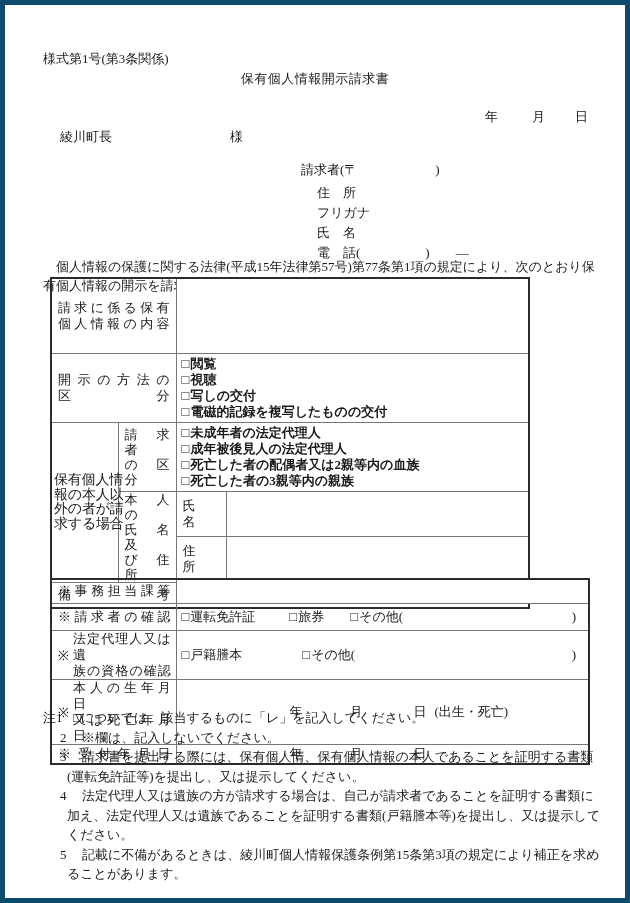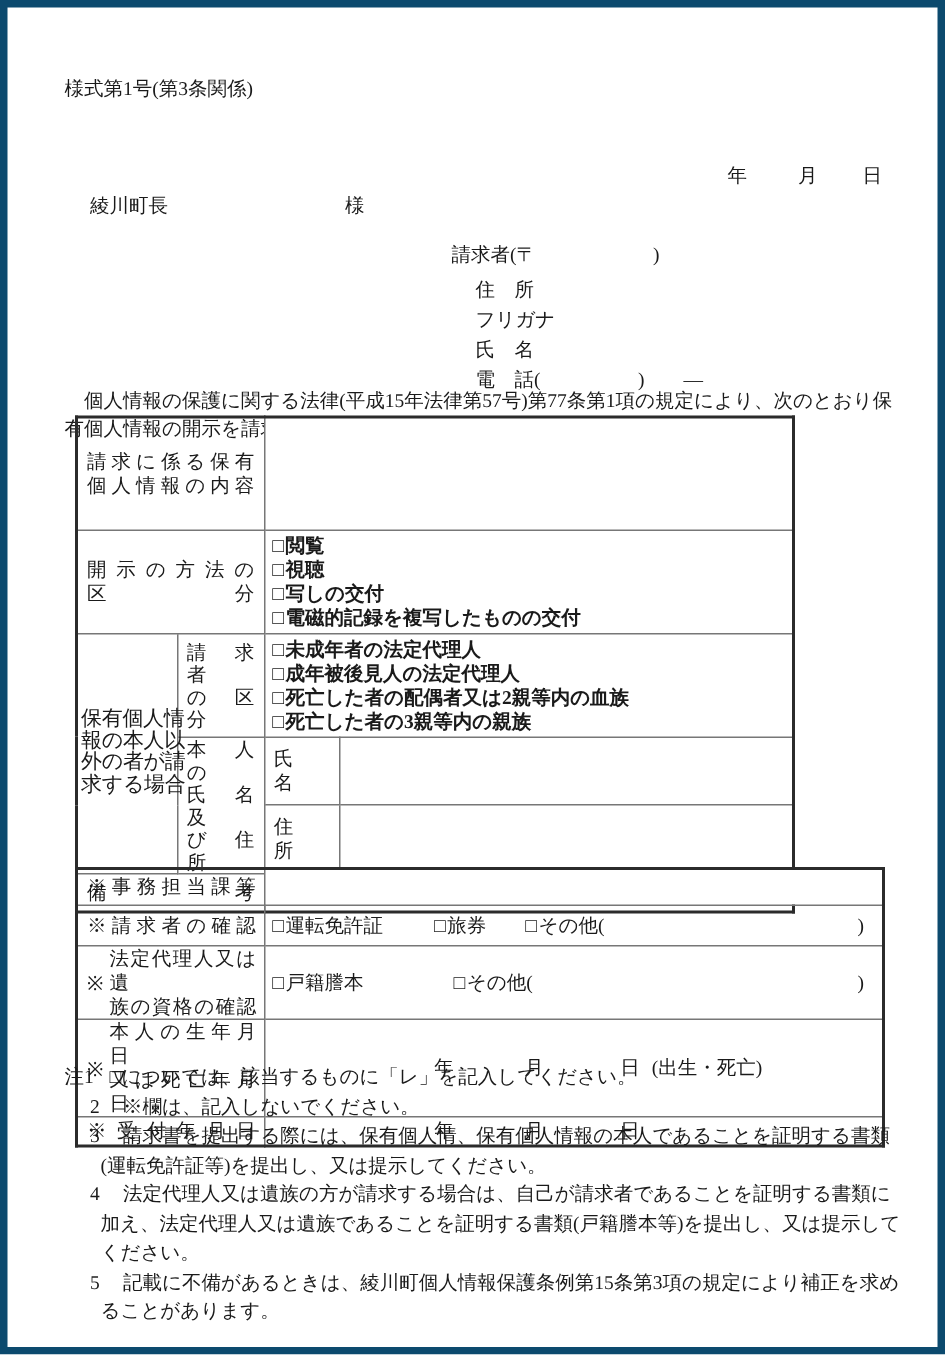--- a/index.html
+++ b/index.html
@@ -46,20 +46,21 @@
   .note .nmark{position:absolute;left:55px;top:0;text-indent:0;}
   .note-first{text-indent:6px;}
   .note-first .nmark{left:38px;}
 </style>
 </head>
 <body>
 
 <div class="page">
 
   <div class="abs form-number">様式第1号(第3条関係)</div>
+  <div class="abs title">保有個人情報開示請求書</div>
 
   <span class="abs date-y">年</span>
   <span class="abs date-m">月</span>
   <span class="abs date-d">日</span>
 
   <span class="abs addr-name">綾川町長</span>
   <span class="abs addr-hon">様</span>
 
   <div class="abs requester">
     <div class="req-heading">請求者(〒　　　　　　)</div>

